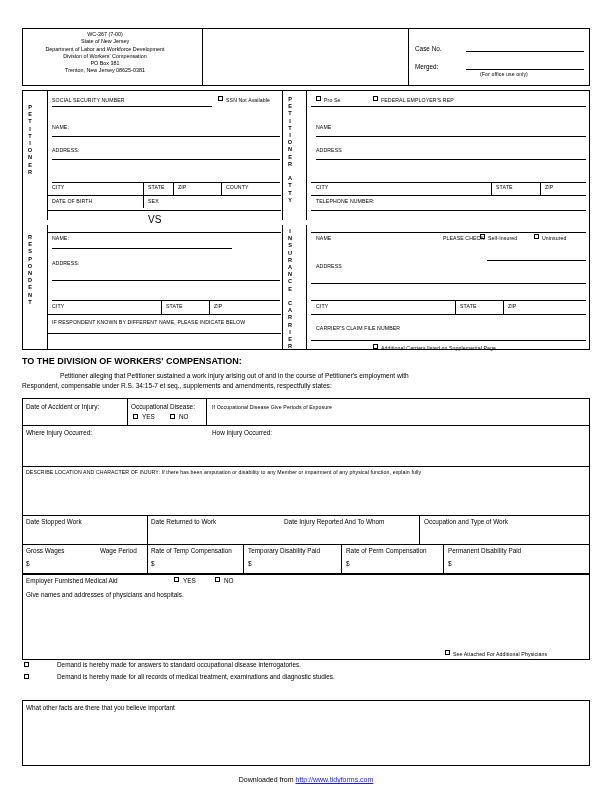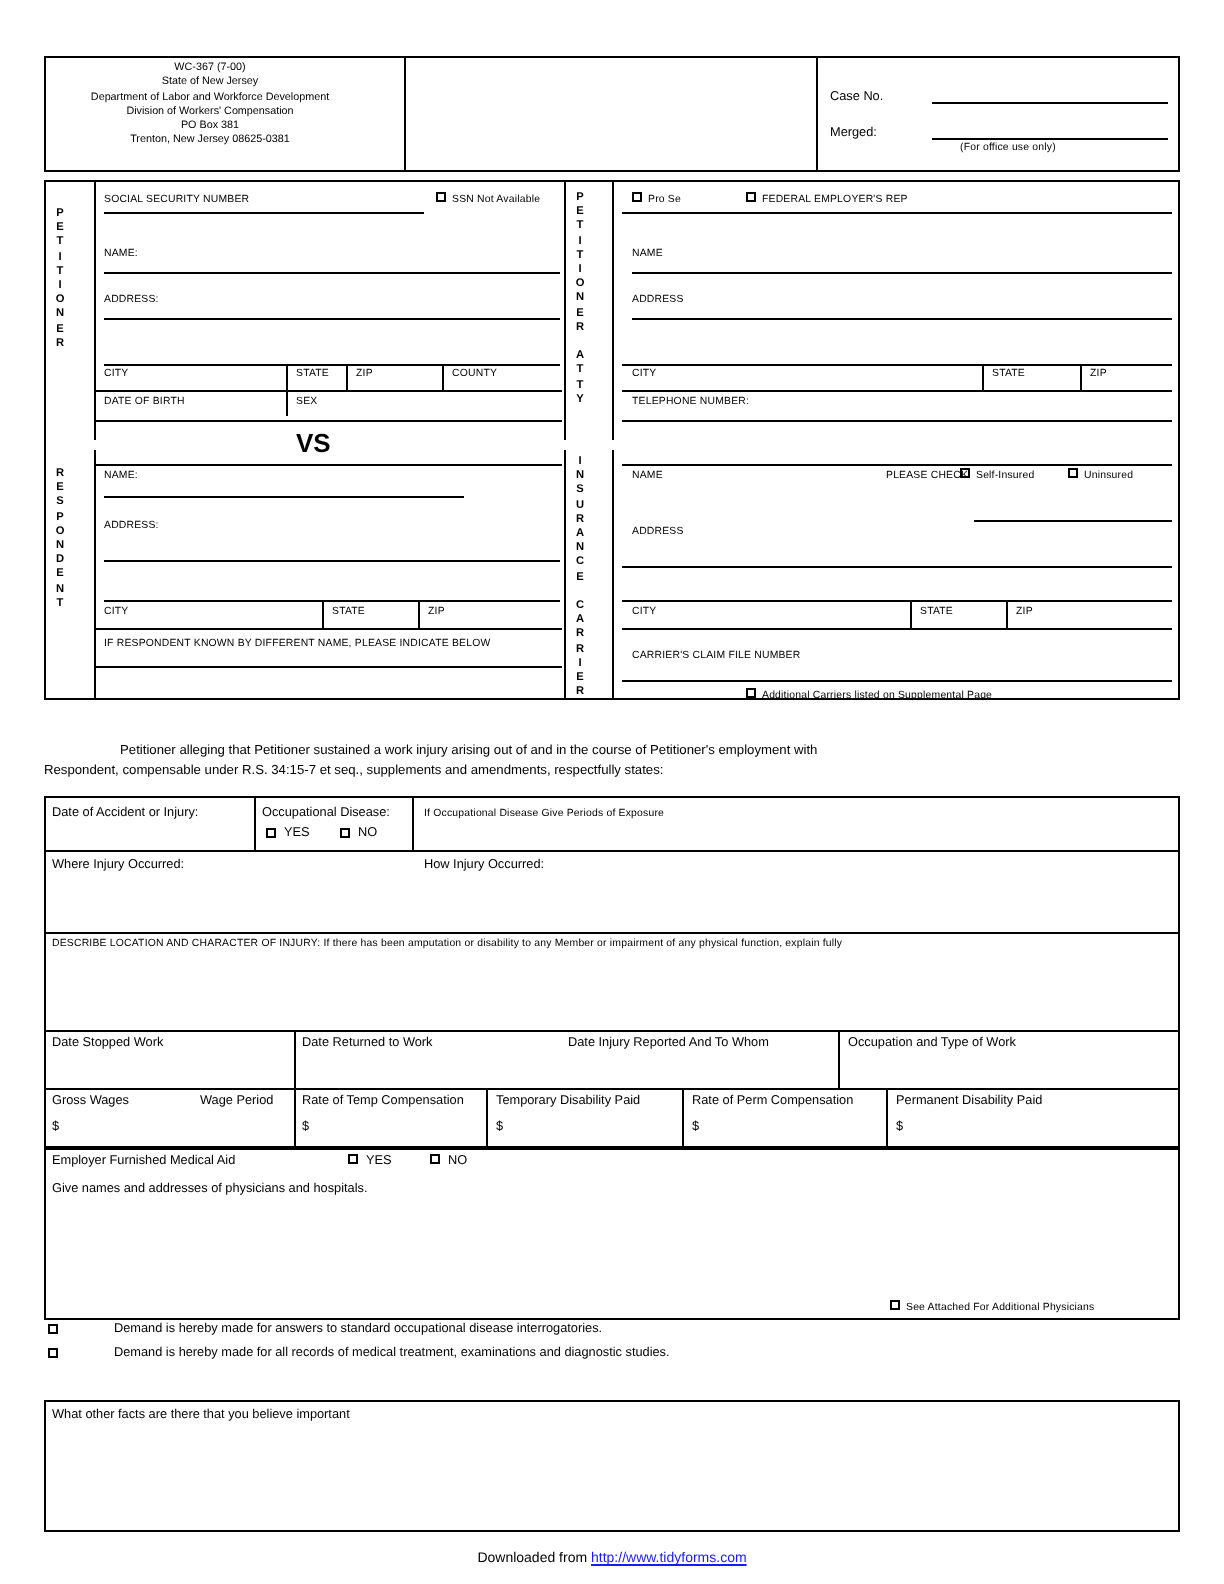--- a/index.html
+++ b/index.html
@@ -3,21 +3,21 @@
 <meta charset="utf-8">
 <style>
   html,body{margin:0;padding:0;background:#fff;}
   body{width:612px;height:792px;font-family:"Liberation Sans",sans-serif;color:#000;position:relative;overflow:hidden;}
   .page{position:absolute;left:0;top:0;width:612px;height:792px;}
   
   .bx{position:absolute;box-sizing:border-box;}
   .bd{border:1px solid #000;}
   .lbl{position:absolute;font-size:5.2px;letter-spacing:.02em;white-space:nowrap;}
   .lbl7{position:absolute;font-size:6.4px;white-space:nowrap;}
-  .lbl8{position:absolute;font-size:13px;white-space:nowrap;font-weight:bold;}
+  .lbl8{position:absolute;font-size:10px;white-space:nowrap;}
   .vstack{position:absolute;font-size:5.6px;font-weight:bold;line-height:7.2px;width:8px;text-align:center;}
   .line{position:absolute;border-bottom:1px solid #000;height:0;}
   .vline{position:absolute;border-left:1px solid #000;width:0;}
   .cb{position:absolute;width:5px;height:5px;border:1px solid #000;box-sizing:border-box;}
   .ctr{text-align:center;}
   .hdrtitle{position:absolute;font-size:13.5px;font-weight:bold;letter-spacing:.01em;}
   .agency{position:absolute;width:250px;text-align:center;font-size:5.4px;line-height:7.3px;}
   .bodytxt{position:absolute;font-size:6.6px;line-height:9.4px;}
   .sect{position:absolute;font-size:9px;font-weight:bold;}
   .footer{position:absolute;width:612px;text-align:center;font-size:7px;}
@@ -153,20 +153,21 @@
   <div class="lbl" style="left:508px;top:303px;">ZIP</div>
   <div class="vline" style="left:455px;top:300px;height:14px;"></div>
   <div class="vline" style="left:503px;top:300px;height:14px;"></div>
   <div class="line" style="left:311px;top:314px;width:275px;"></div>
 
   <div class="lbl" style="left:316px;top:325px;">CARRIER'S CLAIM FILE NUMBER</div>
   <div class="line" style="left:311px;top:340px;width:275px;"></div>
   <div class="cb" style="left:373px;top:344px;"></div>
   <div class="lbl" style="left:381px;top:345px;">Additional Carriers listed on Supplemental Page</div>
 
+  <div class="sect" style="left:22px;top:356px;">TO THE DIVISION OF WORKERS' COMPENSATION:</div>
   <div class="bodytxt" style="left:60px;top:371px;">Petitioner alleging that Petitioner sustained a work injury arising out of and in the course of Petitioner's employment with</div>
   <div class="bodytxt" style="left:22px;top:381px;">Respondent, compensable under R.S. 34:15-7 et seq., supplements and amendments, respectfully states:</div>
 
   <div class="bx bd" style="left:22px;top:398px;width:568px;height:176px;"></div>
 
   <div class="lbl7" style="left:26px;top:403px;">Date of Accident or Injury:</div>
   <div class="vline" style="left:127px;top:398px;height:27px;"></div>
   <div class="lbl7" style="left:131px;top:403px;">Occupational Disease:</div>
   <div class="cb" style="left:133px;top:414px;"></div>
   <div class="lbl7" style="left:142px;top:413px;">YES</div>

